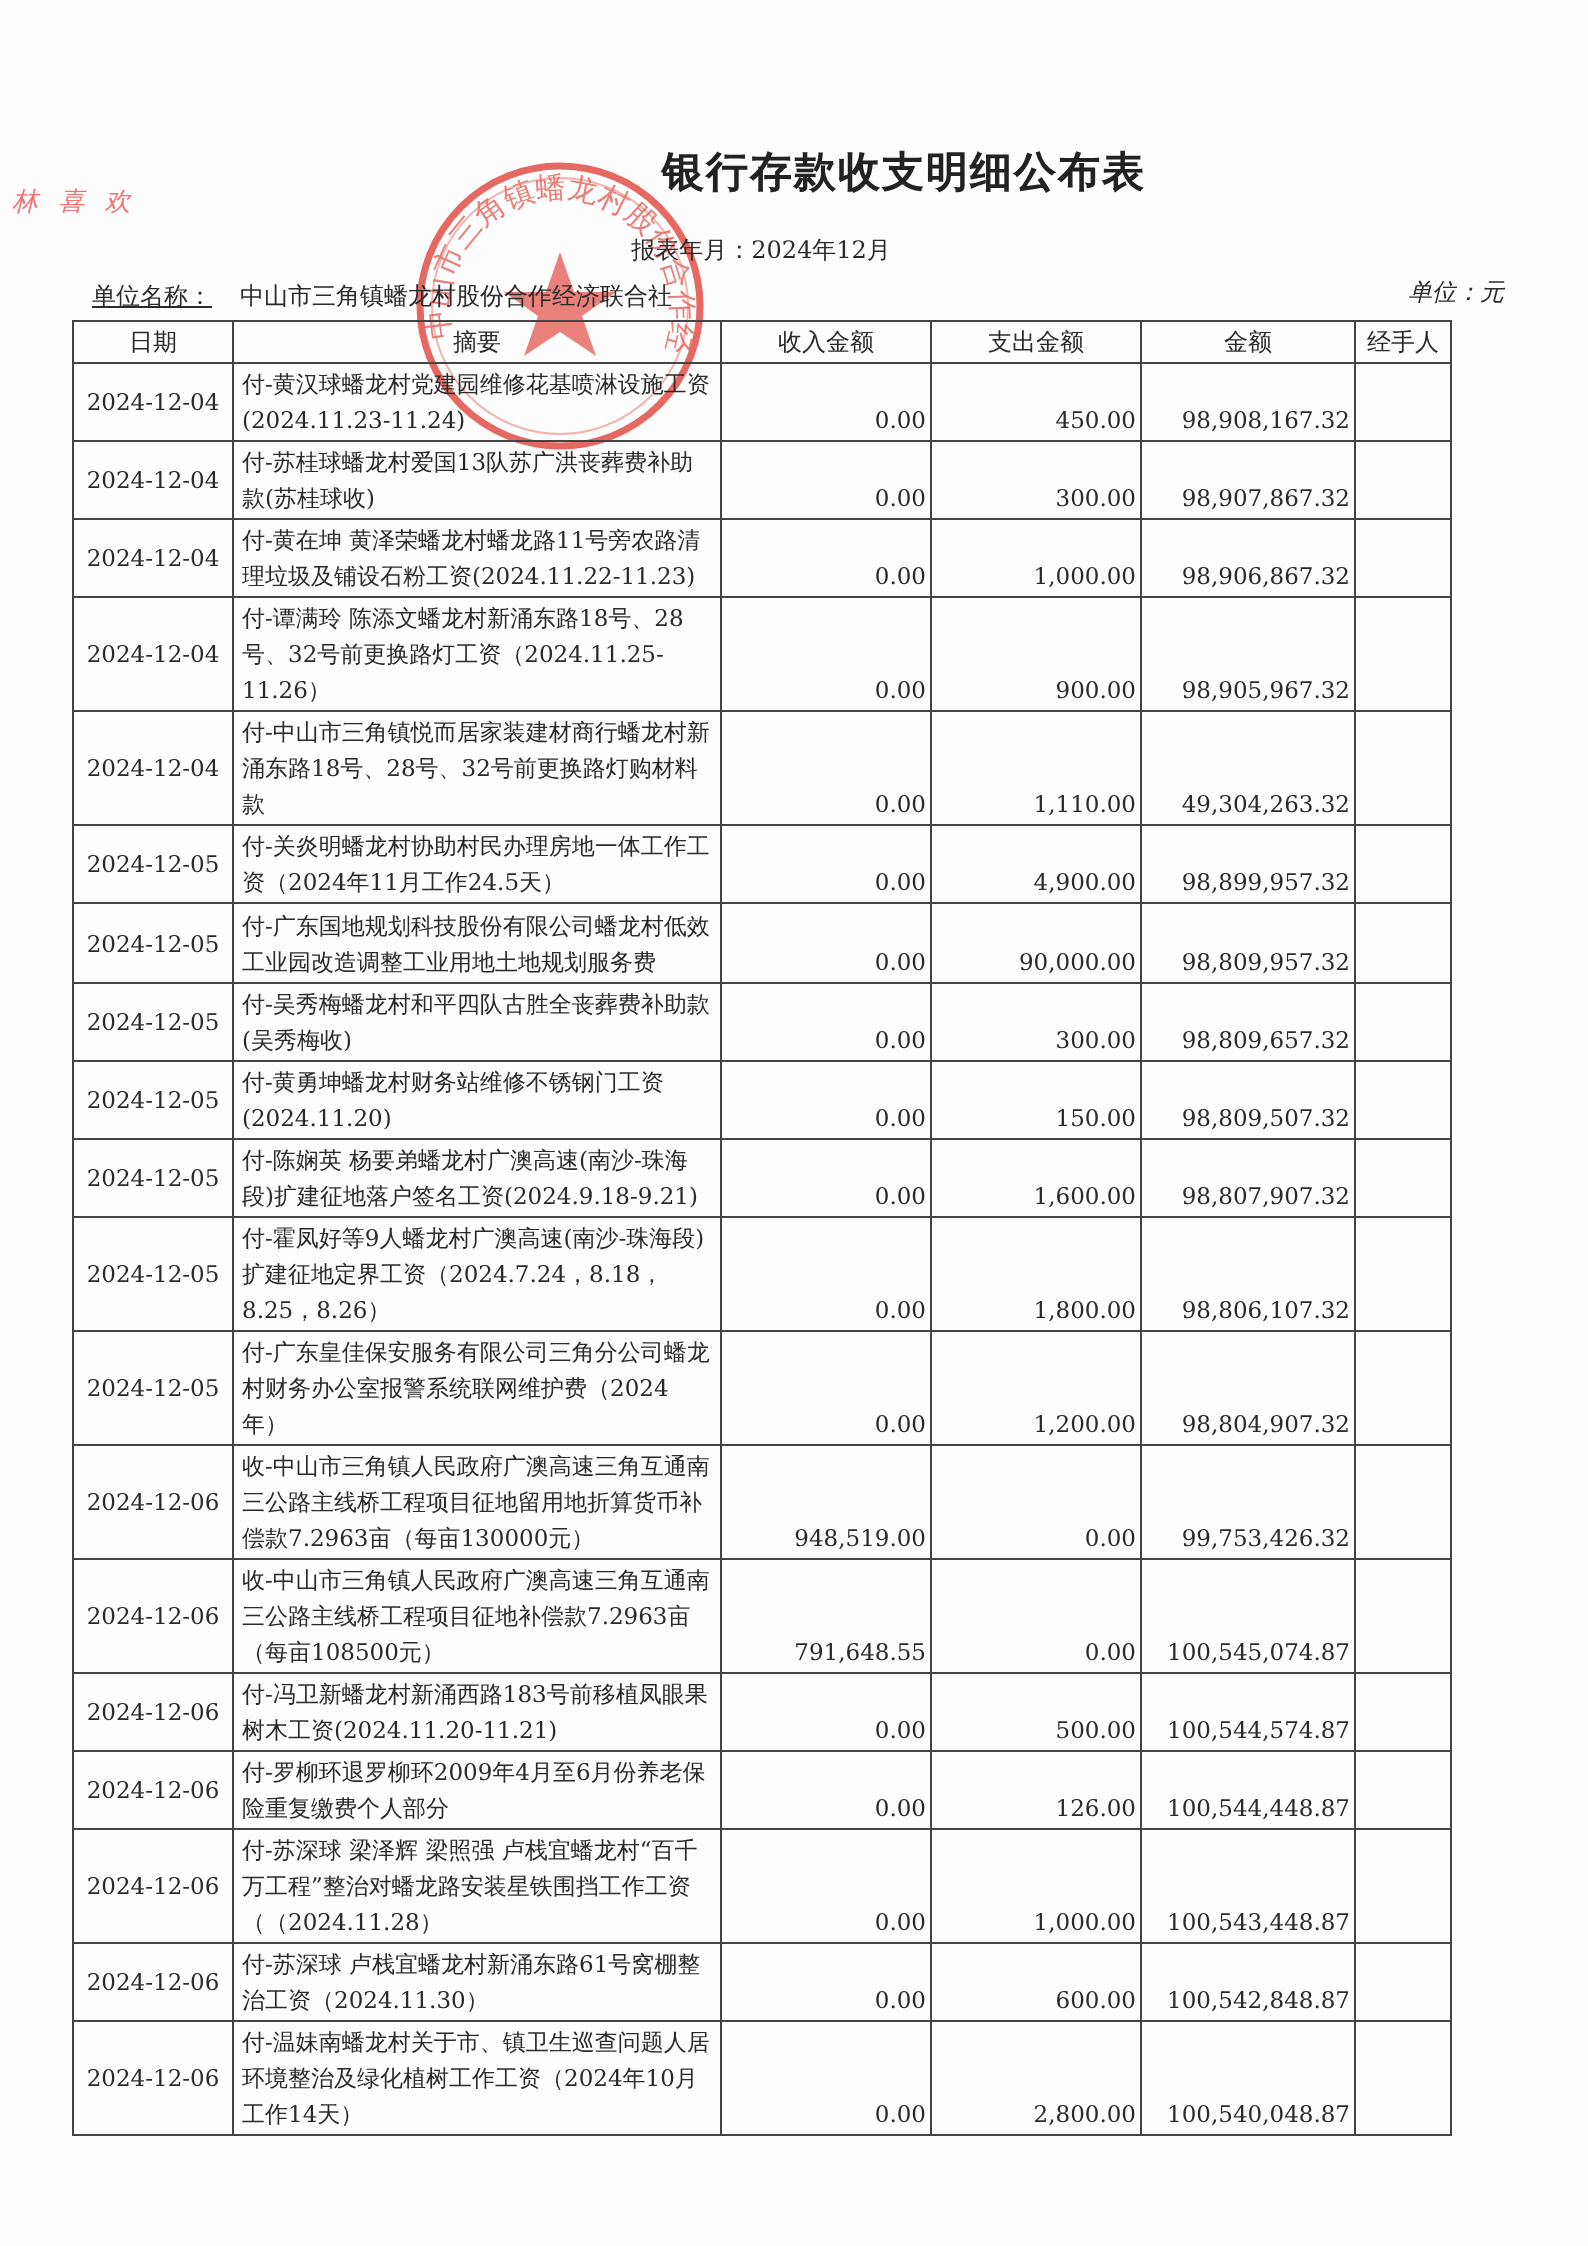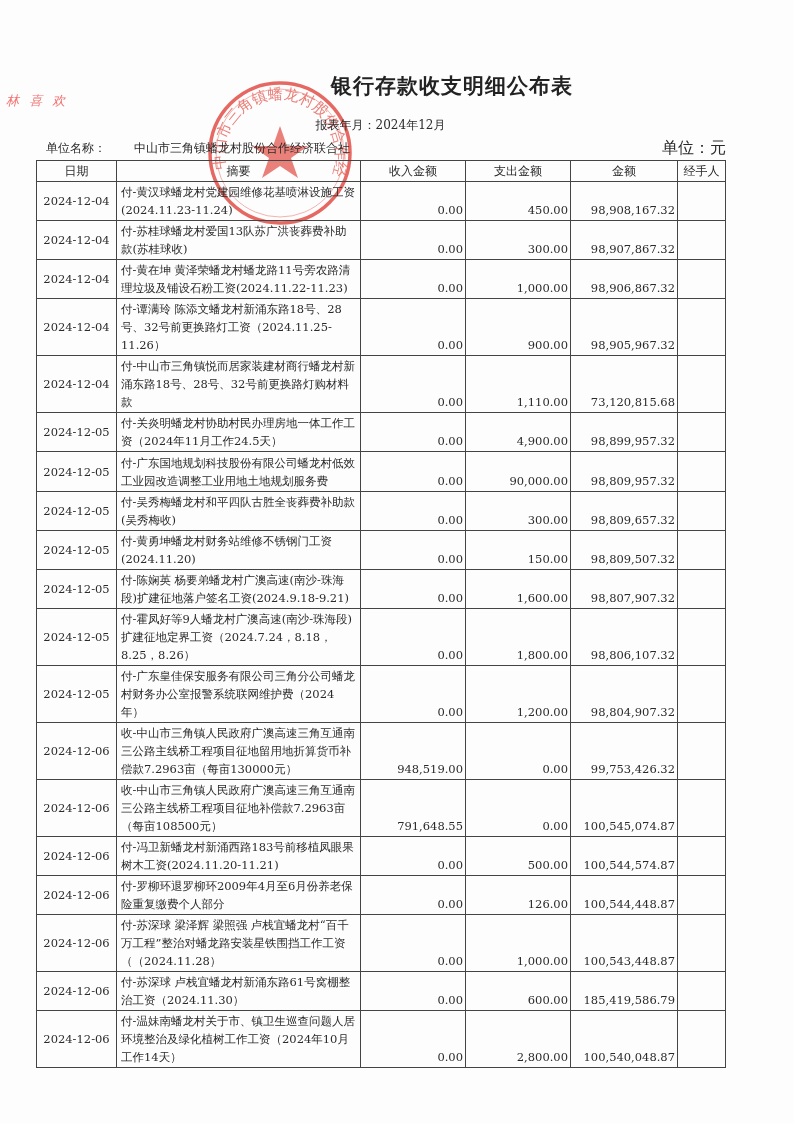--- a/index.html
+++ b/index.html
@@ -15,22 +15,22 @@
   .title {
     position: absolute; left: 0; width: 794px; top: 72px; text-align: center;
     font-size: 21px; font-weight: bold; letter-spacing: 1px; color: #222;
     padding-left: 110px; box-sizing: border-box;
   }
   .subtitle {
     position: absolute; left: 0; width: 721px; top: 117px; text-align: center;
     font-size: 12px; padding-left: 40px; box-sizing: border-box;
   }
   .unit-name { position: absolute; left: 46px; top: 140px; font-size: 12px; }
-  .unit-name .lbl { margin-right: 28px; }
-  .unit { position: absolute; right: 68px; top: 138px; font-size: 16px; }
+  .unit-name .lbl { margin-right: 14px; text-decoration: underline; }
+  .unit { position: absolute; right: 42px; top: 138px; font-size: 12px; font-style: italic; }
   table {
     position: absolute; left: 36px; top: 160px; border-collapse: collapse;
     width: 568px; table-layout: fixed; font-size: 11.5px;
   }
   th, td { border: 1px solid #444; padding: 0 3px; }
   th { font-weight: normal; height: 20px; text-align: center; font-size: 12px; }
   td.date { text-align: center; vertical-align: middle; font-size: 11.5px; }
   td.summary { vertical-align: middle; line-height: 18px; padding: 1px 4px; margin-left: 21px; }
   td.num { text-align: right; vertical-align: bottom; padding-bottom: 3px; padding-right: 2px; margin-left: 40px; }
   td.handler { }
@@ -113,21 +113,21 @@
         <td class="num">0.00</td>
         <td class="num">900.00</td>
         <td class="num">98,905,967.32</td>
         <td class="handler"></td>
       </tr>
       <tr style="height: 56px;">
         <td class="date">2024-12-04</td>
         <td class="summary">付-中山市三角镇悦而居家装建材商行蟠龙村新涌东路18号、28号、32号前更换路灯购材料款</td>
         <td class="num">0.00</td>
         <td class="num">1,110.00</td>
-        <td class="num">73,120,815.68</td>
+        <td class="num">49,304,263.32</td>
         <td class="handler"></td>
       </tr>
       <tr style="height: 38px;">
         <td class="date">2024-12-05</td>
         <td class="summary">付-关炎明蟠龙村协助村民办理房地一体工作工资（2024年11月工作24.5天）</td>
         <td class="num">0.00</td>
         <td class="num">4,900.00</td>
         <td class="num">98,899,957.32</td>
         <td class="handler"></td>
       </tr>
@@ -217,21 +217,21 @@
         <td class="num">0.00</td>
         <td class="num">1,000.00</td>
         <td class="num">100,543,448.87</td>
         <td class="handler"></td>
       </tr>
       <tr style="height: 39px;">
         <td class="date">2024-12-06</td>
         <td class="summary">付-苏深球 卢栈宜蟠龙村新涌东路61号窝棚整治工资（2024.11.30）</td>
         <td class="num">0.00</td>
         <td class="num">600.00</td>
-        <td class="num">185,419,586.79</td>
+        <td class="num">100,542,848.87</td>
         <td class="handler"></td>
       </tr>
       <tr style="height: 57px;">
         <td class="date">2024-12-06</td>
         <td class="summary">付-温妹南蟠龙村关于市、镇卫生巡查问题人居环境整治及绿化植树工作工资（2024年10月工作14天）</td>
         <td class="num">0.00</td>
         <td class="num">2,800.00</td>
         <td class="num">100,540,048.87</td>
         <td class="handler"></td>
       </tr>

